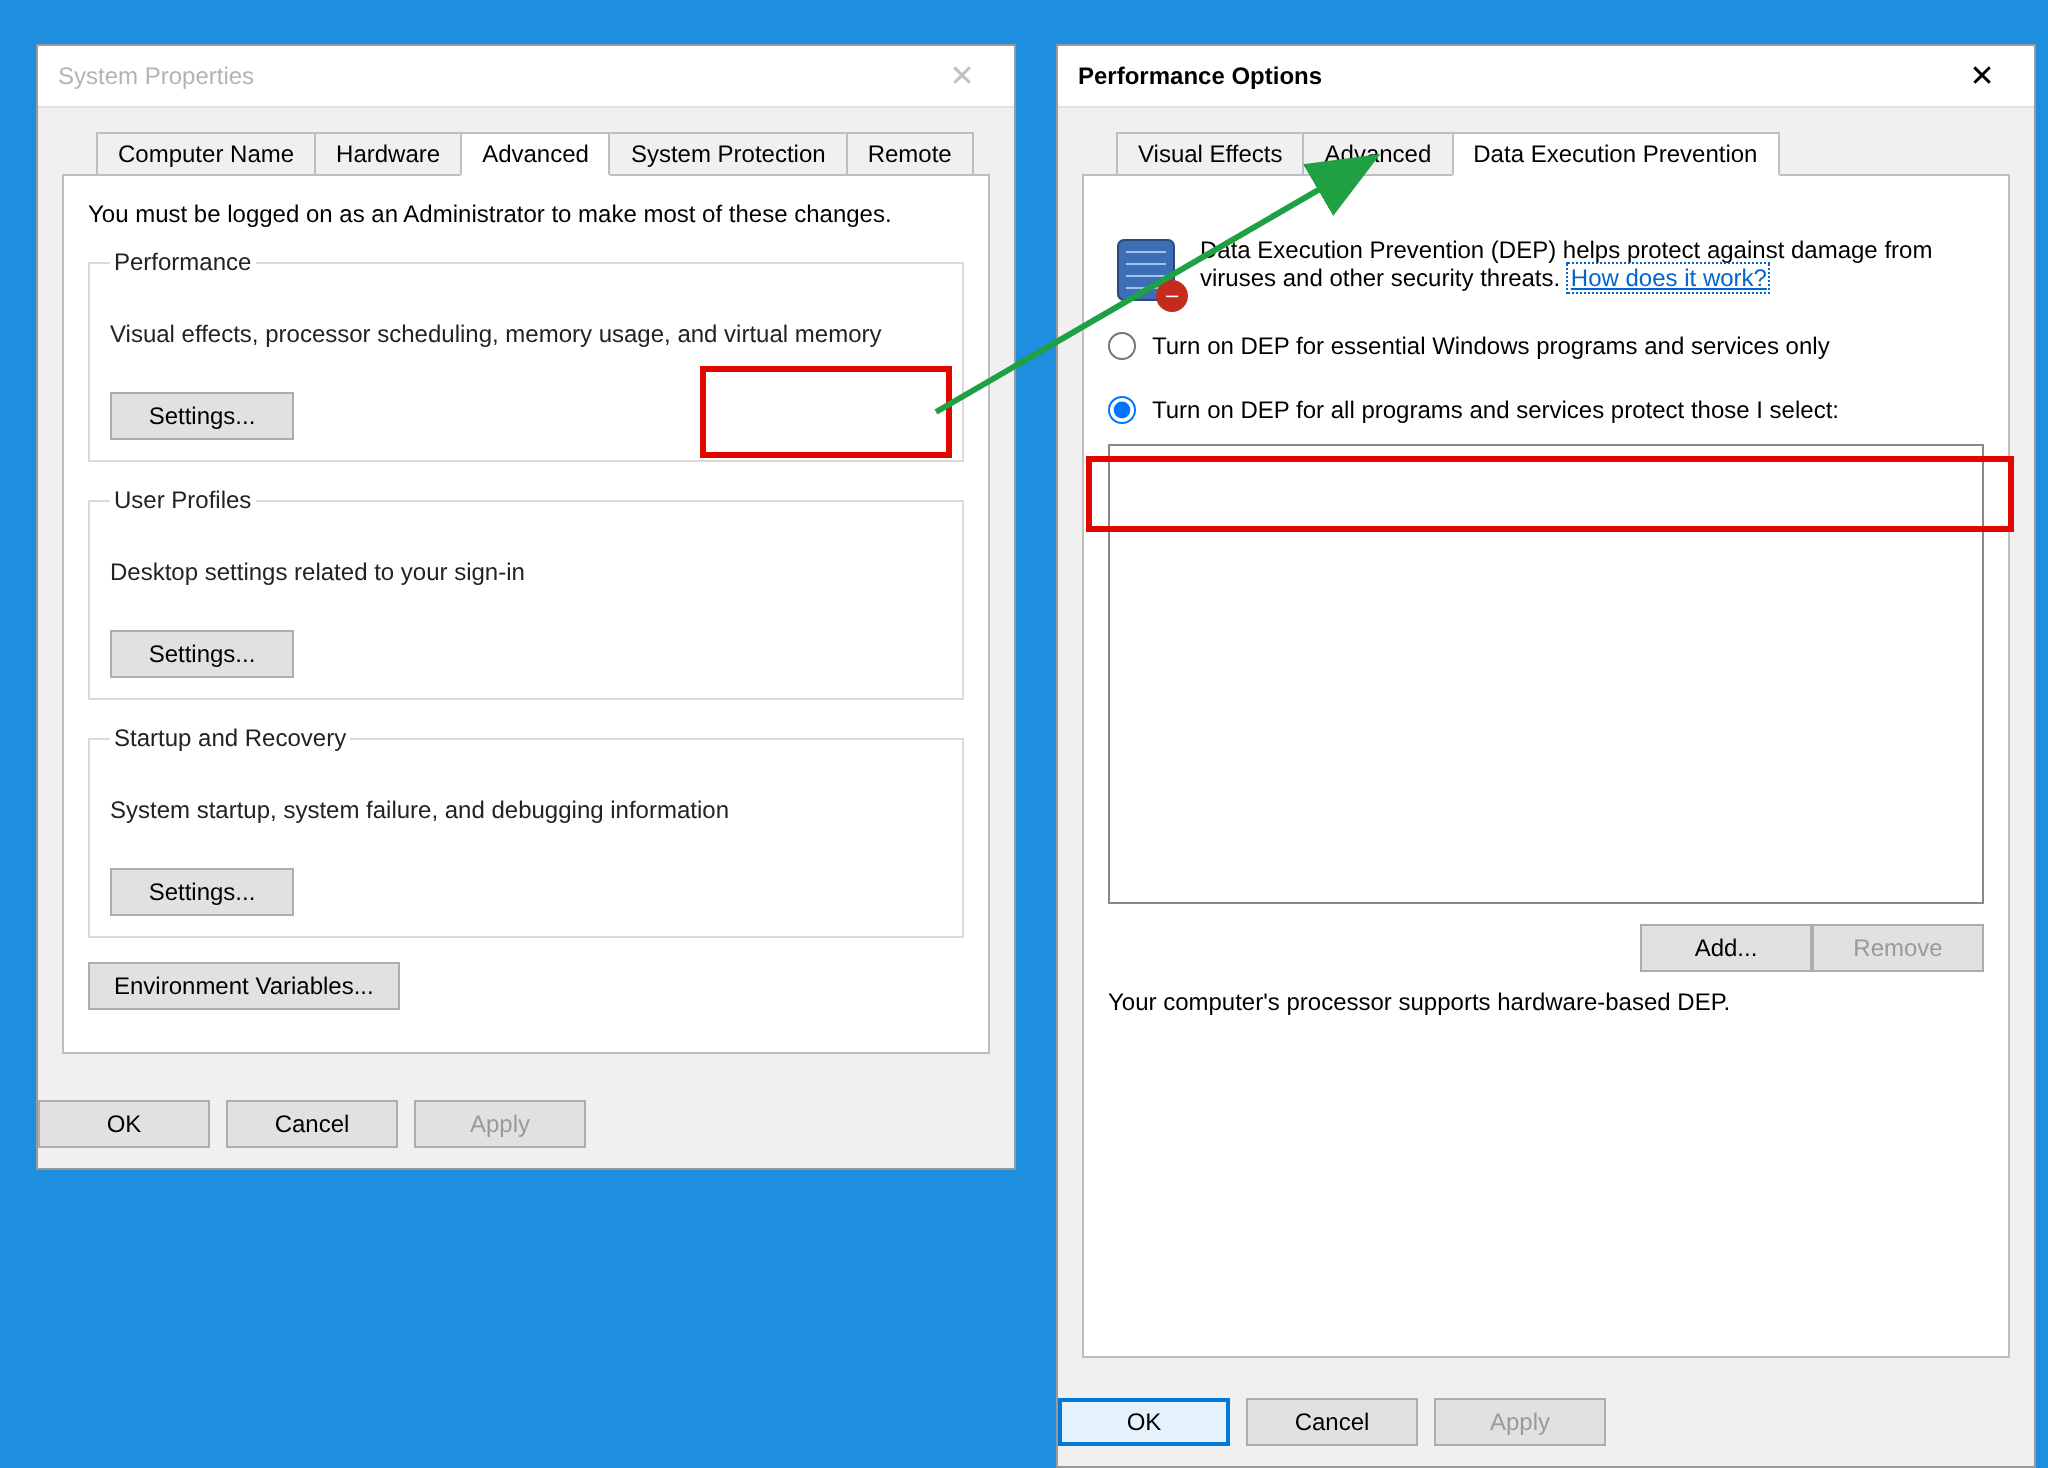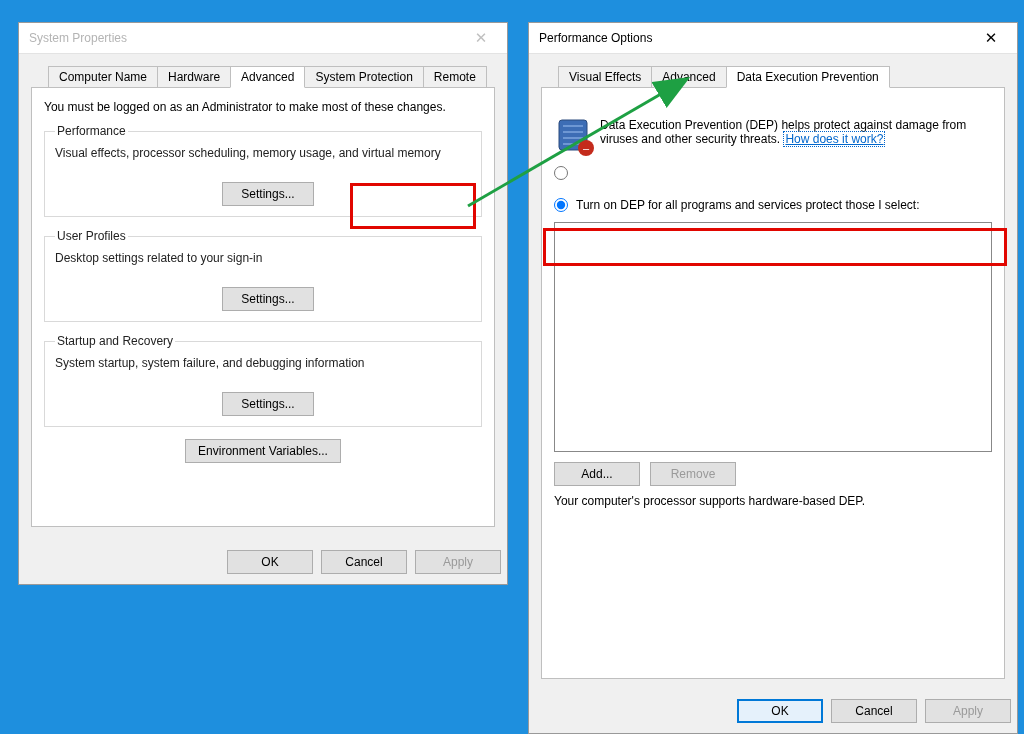--- a/index.html
+++ b/index.html
@@ -10,37 +10,37 @@
   .close-x{width:40px;text-align:center;font-size:15px;color:#555}
   .titlebar.inactive .close-x{color:#c0c0c0}
   .client{flex:1;background:#f0f0f0;border-top:1px solid #e3e3e3;padding:8px 12px 4px 12px;position:relative}
   .tabstrip{display:flex;align-items:flex-end;height:24px;margin:2px 0 -1px 17px}
   .tab{padding:3px 10px;border:1px solid #bfbfbf;border-bottom:1px solid #bfbfbf;background:#f0f0f0;margin-right:-1px;font-size:12px;cursor:default}
   .tab.active{background:#fff;border-bottom:1px solid #fff;position:relative;z-index:2}
   .tabpage{background:#fff;border:1px solid #bfbfbf;padding:12px 12px 6px 12px}
   .admin-note{font-size:12px;margin:0 0 10px 0}
   fieldset.grp{border:1px solid #d9d9d9;margin:0 0 12px 0;padding:8px 0 10px 10px;position:relative}
   fieldset.grp legend{font-size:12px;color:#222;padding:0 2px}
-  .grp-desc{font-size:12px;color:#222;margin:0 0 22px 0}
-  .btnrow-right{display:flex;justify-content:center}
+  .grp-desc{font-size:12px;color:#222;margin:14px 0 22px 0}
+  .btnrow-right{display:flex;justify-content:flex-start}
   button.win{min-width:92px;height:24px;background:#e1e1e1;border:1px solid #adadad;font:12px "Segoe UI",Arial;padding:0 12px;cursor:default}
   button.win:disabled{color:#9a9a9a}
   button.win.default{border:2px solid #0078d7;background:#e5f1fb}
-  .bottom-btns{display:flex;justify-content:flex-end;gap:8px;padding:10px 6px 10px 0;background:#f0f0f0}
+  .bottom-btns{display:flex;justify-content:flex-start;gap:8px;padding:10px 6px 10px 0;background:#f0f0f0}
   
   .dep-top{display:flex;gap:10px;margin:18px 2px 14px 2px}
   .dep-icon{width:34px;min-width:34px;height:34px;position:relative}
   .dep-icon svg{width:34px;height:34px}
   .dep-badge{position:absolute;right:-4px;bottom:-4px;width:16px;height:16px;border-radius:50%;background:#c42b1c;color:#fff;font:11px/16px Arial;text-align:center}
   .dep-text{font-size:12px}
   .dep-text a{color:#0066cc;border:1px dotted #0066cc;padding:0 1px}
   .radio-row{display:flex;align-items:center;gap:8px;margin:6px 0;font-size:12px}
   input[type=radio]{width:14px;height:14px;margin:0}
   .listbox{width:100%;box-sizing:border-box;height:230px;background:#fff;border:1px solid #888;margin-top:10px}
-  .add-remove{display:flex;gap:10px;margin-top:10px}
+  .add-remove{display:flex;justify-content:flex-end;margin-top:10px}
   .support-note{font-size:12px;margin-top:8px}
   
   .annot{position:absolute;pointer-events:none}
   .redbox{border:3px solid #e10600}
 </style>
 </head>
 <body>
 
 <div class="dialog" style="left:18px;top:22px;width:488px;height:561px">
   <div class="titlebar inactive">
@@ -89,21 +89,21 @@
   </div>
   <div class="bottom-btns">
     <button class="win" style="min-width:86px">OK</button>
     <button class="win" style="min-width:86px">Cancel</button>
     <button class="win" style="min-width:86px" disabled="">Apply</button>
   </div>
 </div>
 
 <div class="dialog" style="left:528px;top:22px;width:488px;height:710px">
   <div class="titlebar">
-    <span class="title-txt" style="font-weight:400;color:#000">Performance Options</span>
+    <span class="title-txt" style="font-weight:700;color:#000">Performance Options</span>
     <span class="close-x" style="color:#000">✕</span>
   </div>
   <div class="client">
     <div class="tabstrip">
       <div class="tab">Visual Effects</div>
       <div class="tab">Advanced</div>
       <div class="tab active">Data Execution Prevention</div>
     </div>
     <div class="tabpage" style="height:572px">
 
@@ -120,20 +120,21 @@
             </svg>
           <div class="dep-badge">‒</div>
         </div>
         <div class="dep-text">
           <span>Data Execution Prevention (DEP) helps protect against damage from viruses and other security threats. </span><a href="#">How does it work?</a>
         </div>
       </div>
 
       <label class="radio-row">
         <input type="radio" name="dep" style="">
+        <span>Turn on DEP for essential Windows programs and services only</span>
       </label>
 
       <label class="radio-row" style="margin-top:18px">
         <input type="radio" name="dep" checked="" style="">
         <span>Turn on DEP for all programs and services protect those I select:</span>
       </label>
 
       <div class="listbox"></div>
 
       <div class="add-remove">

